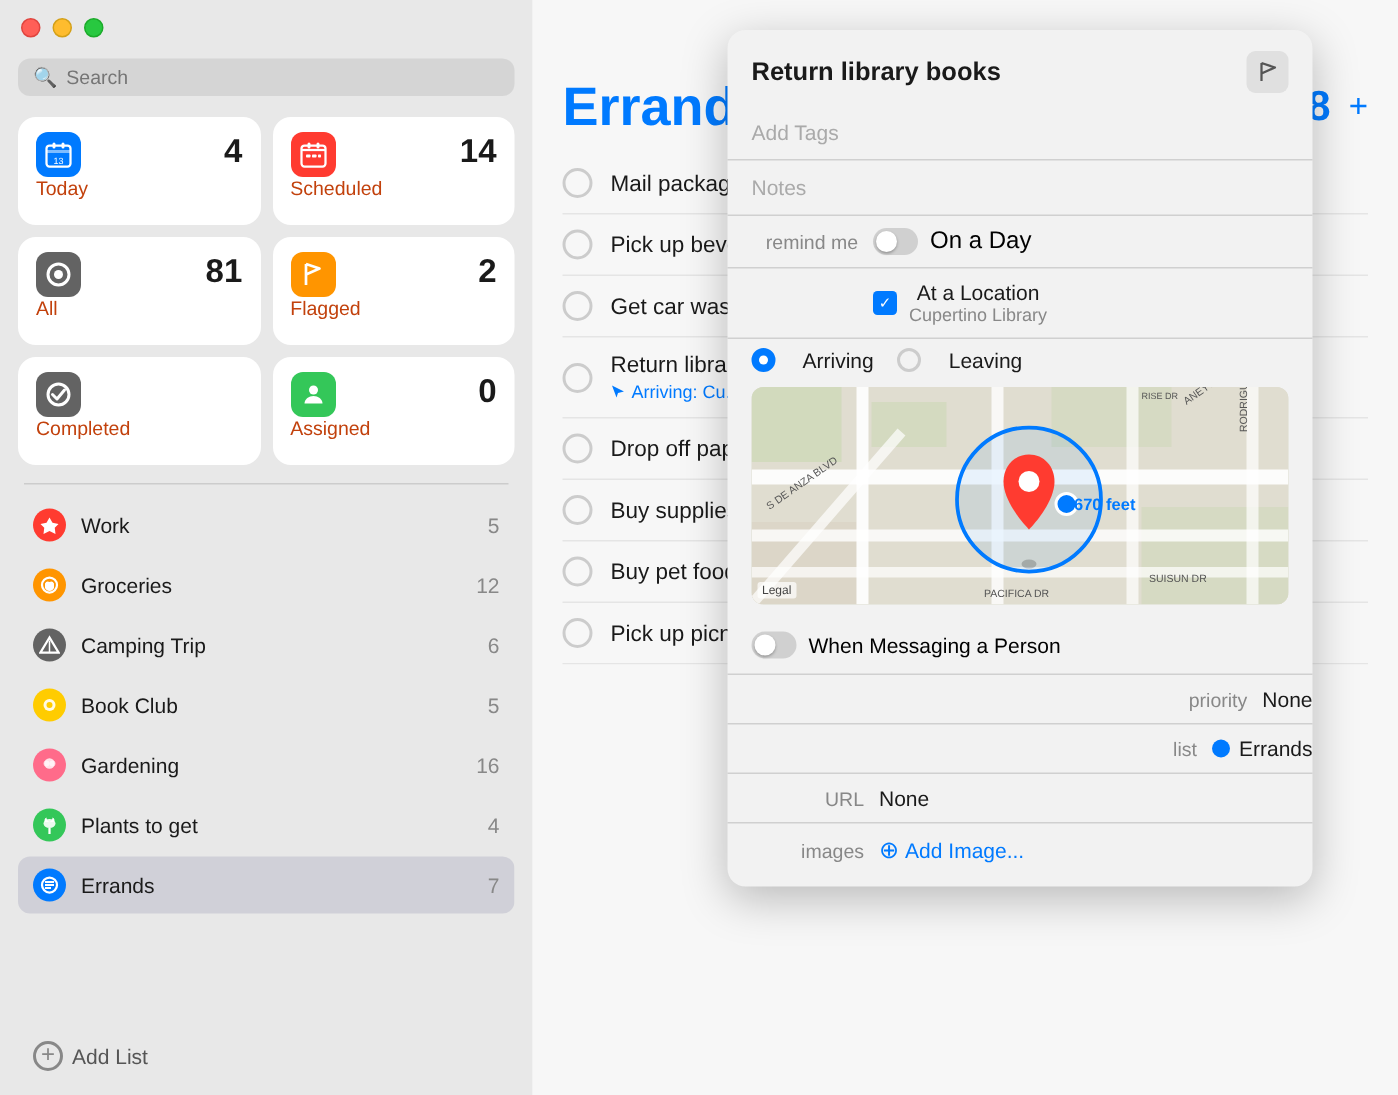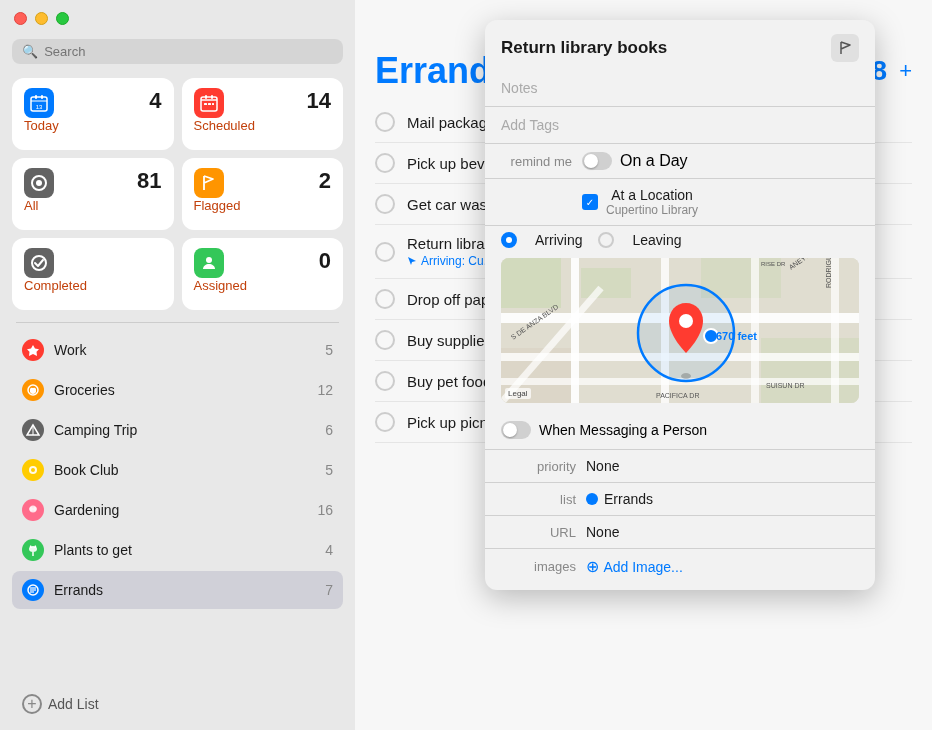--- a/index.html
+++ b/index.html
@@ -445,23 +445,24 @@
     .messaging-row {
       display: flex;
       align-items: center;
       gap: 8px;
       padding: 8px 16px 10px 16px;
     }
 
     .detail-section-row {
       display: flex;
       align-items: center;
-      padding: 8px 16px;
+      padding: 8px 0;
       border-top: 1px solid #d0d0d0;
       gap: 10px;
+      justify-content: flex-end;
     }
 
     .detail-section-label {
       font-size: 13px;
       color: #888;
       width: 75px;
       flex-shrink: 0;
       text-align: right;
     }
 
@@ -773,22 +774,22 @@
 
     <div class="detail-header">
       <span class="detail-title">Return library books</span>
       <button class="flag-btn">
         <svg width="12" height="14" viewBox="0 0 12 14">
           <path d="M2 1 L2 13 M2 1 L11 4 L2 8" stroke="#555" stroke-width="1.5" fill="none" stroke-linejoin="round"></path>
         </svg>
       </button>
     </div>
 
+    <div class="detail-field">Add Tags</div>
     <div class="detail-field">Notes</div>
-    <div class="detail-field">Add Tags</div>
 
     <div class="detail-row">
       <span class="detail-row-label">remind me</span>
       <div class="detail-row-content">
         <div class="toggle-switch">
           <div class="knob"></div>
         </div>
         <span>On a Day</span>
       </div>
     </div>

